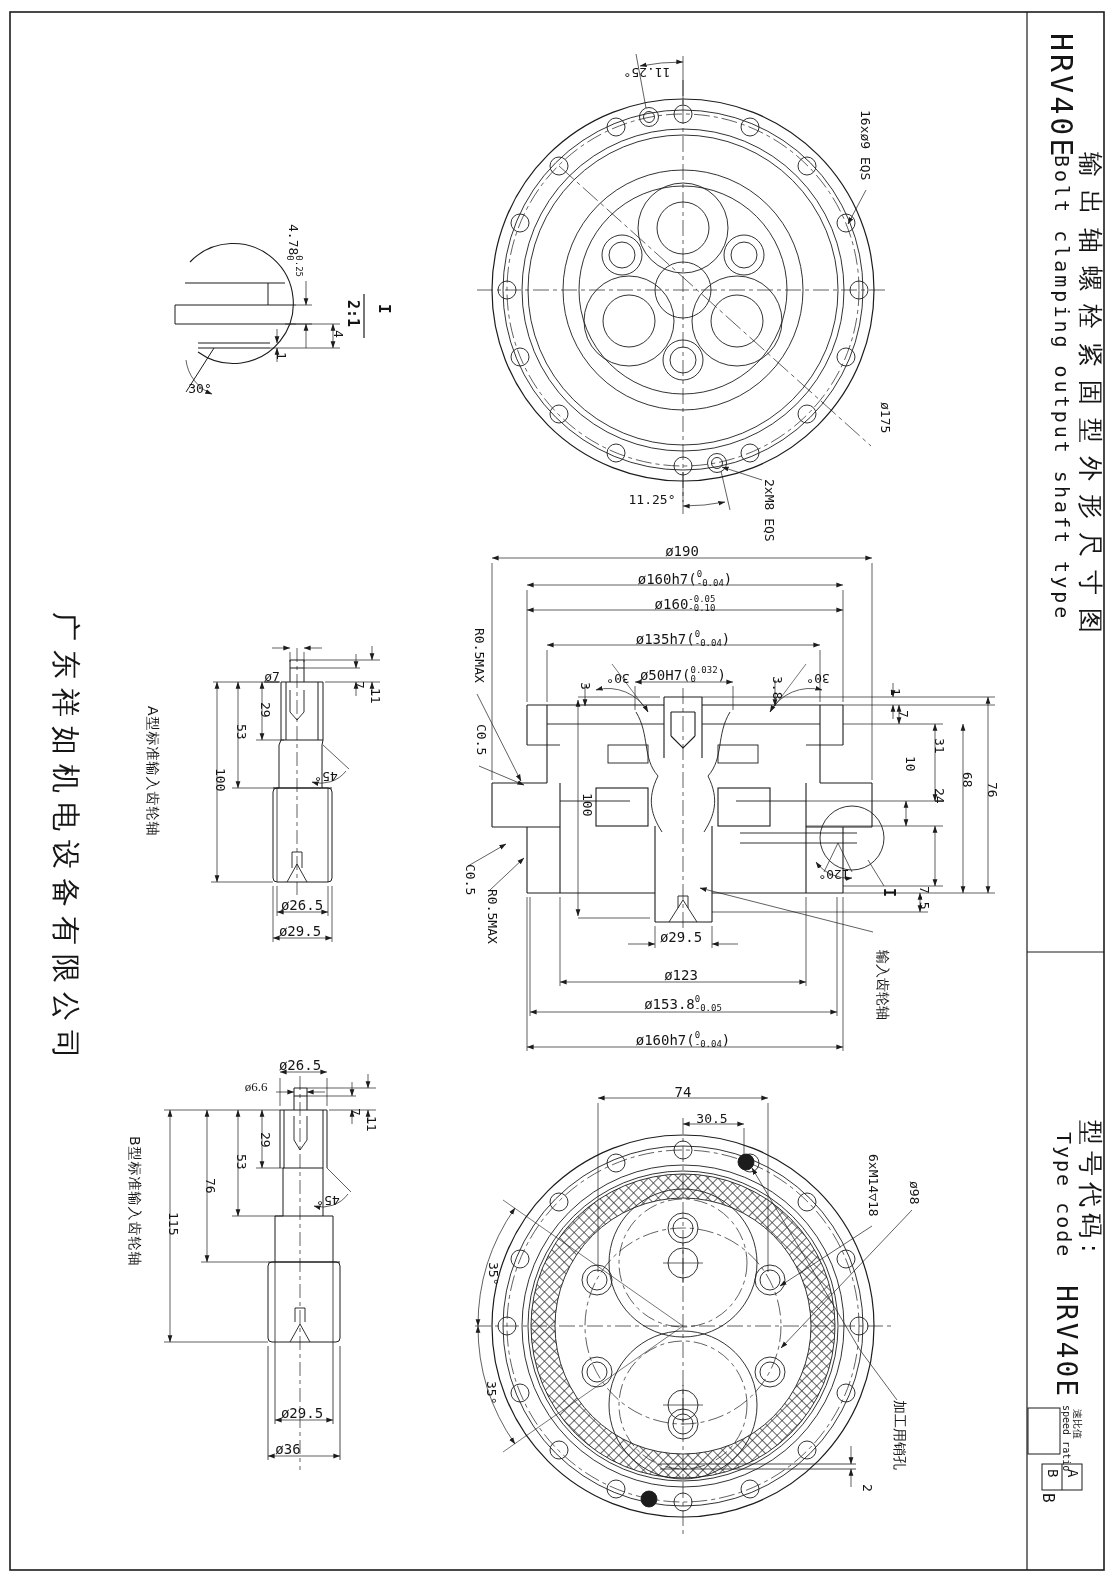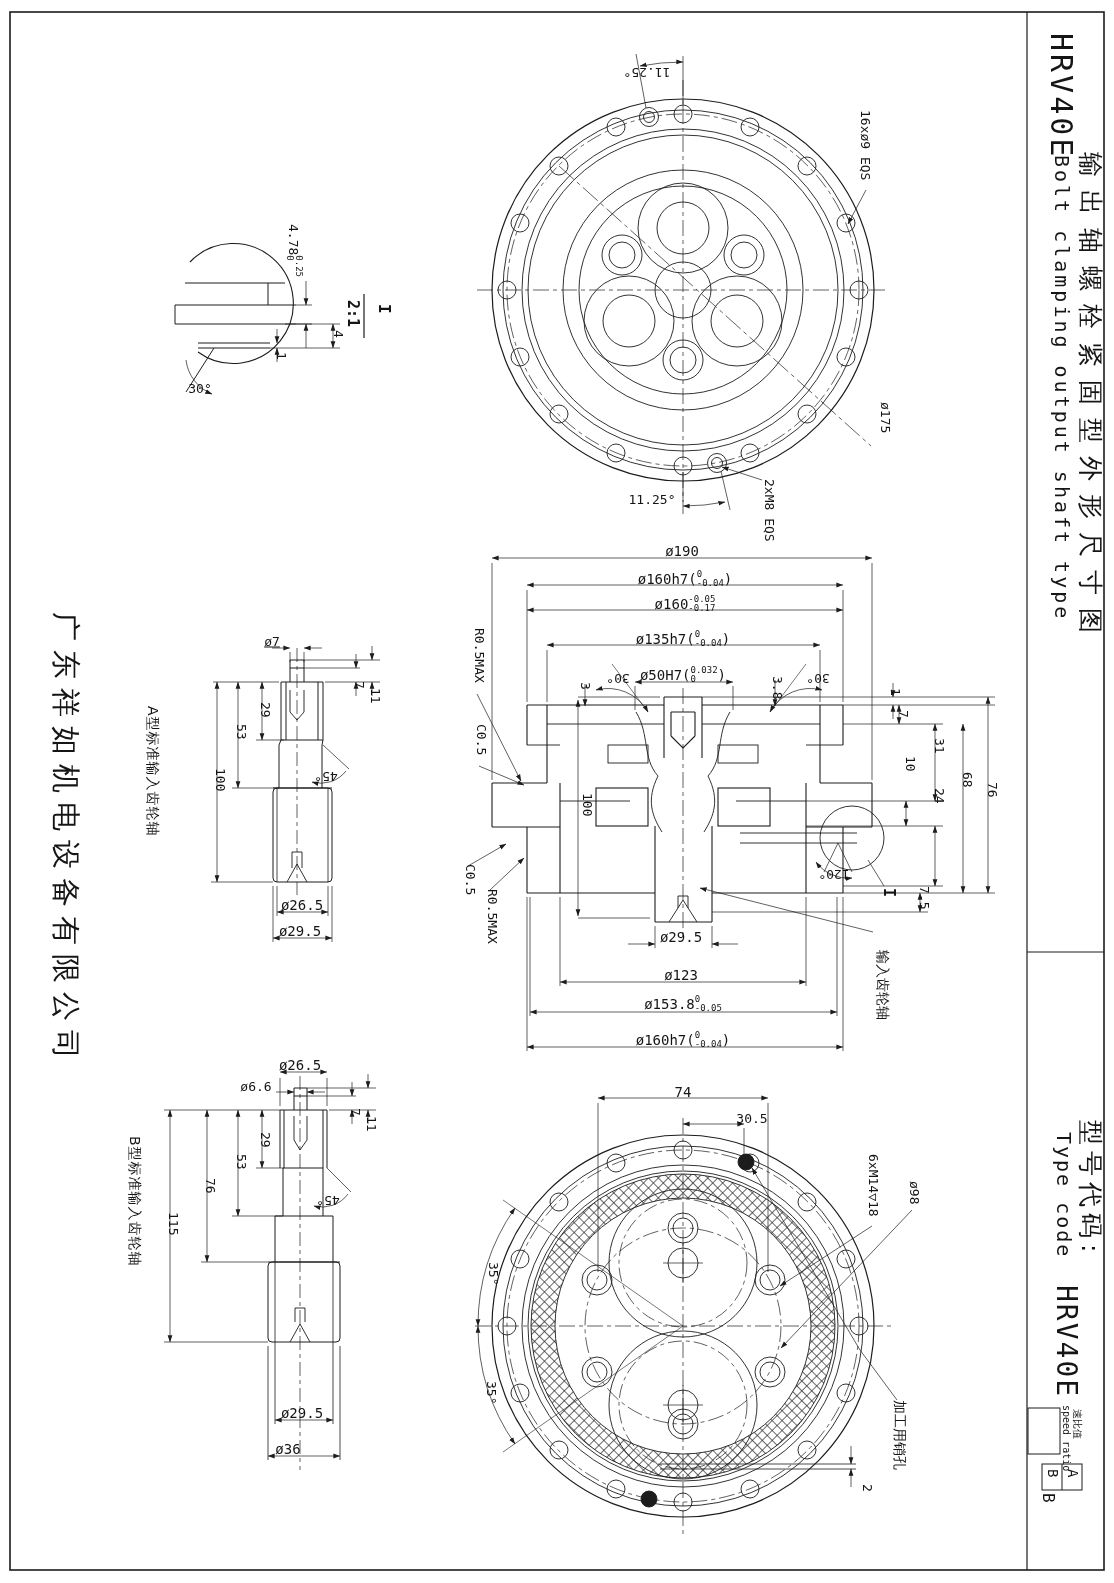--- a/index.html
+++ b/index.html
@@ -388,21 +388,21 @@
       <span class="tol">
         <i>0</i>
         <i>-0.04</i>
       </span>
       <span>)</span>
     </span>
 <span class="lbl hc t14 row" style="left:685px;top:604px;">
       <span>ø160</span>
       <span class="tol">
         <i>-0.05</i>
-        <i>-0.17</i>
+        <i>-0.10</i>
       </span>
     </span>
 <span class="lbl hc t14 row" style="left:683px;top:639px;">
       <span>ø135h7(</span>
       <span class="tol">
         <i>0</i>
         <i>-0.04</i>
       </span>
       <span>)</span>
     </span>
@@ -446,45 +446,45 @@
 <span class="lbl hc t14 row" style="left:683px;top:1040px;">
       <span>ø160h7(</span>
       <span class="tol">
         <i>0</i>
         <i>-0.04</i>
       </span>
       <span>)</span>
     </span>
 
 <span class="lbl v t14 cjk" style="left:160px;top:706px;letter-spacing:1px;">A型标准输入齿轮轴</span>
-<span class="lbl hc t13" style="left:272px;top:641px;text-decoration:underline;">ø7</span>
+<span class="lbl hc t13" style="left:272px;top:676px;text-decoration:underline;">ø7</span>
 <span class="lbl v t13" style="left:366px;top:681px;">7</span>
 <span class="lbl v t13" style="left:382px;top:688px;">11</span>
 <span class="lbl v t13" style="left:272px;top:702px;">29</span>
 <span class="lbl v t13" style="left:248px;top:724px;">53</span>
 <span class="lbl v t13" style="left:227px;top:768px;">100</span>
 <span class="lbl r180 t13" style="left:326px;top:776px;">45°</span>
 <span class="lbl hc t14" style="left:302px;top:905px;">ø26.5</span>
 <span class="lbl hc t14" style="left:300px;top:931px;">ø29.5</span>
 
 <span class="lbl v t14 cjk" style="left:142px;top:1136px;letter-spacing:1px;">B型标准输入齿轮轴</span>
 <span class="lbl hc t14" style="left:300px;top:1065px;">ø26.5</span>
-<span class="lbl hc t13" style="left:256px;top:1086px;">ø6.6</span>
+<span class="lbl hc t13" style="left:256px;top:1086px;font-family:Liberation Serif, serif;">ø6.6</span>
 <span class="lbl v t13" style="left:362px;top:1108px;">7</span>
 <span class="lbl v t13" style="left:378px;top:1116px;">11</span>
 <span class="lbl v t13" style="left:272px;top:1132px;">29</span>
 <span class="lbl v t13" style="left:248px;top:1154px;">53</span>
 <span class="lbl v t13" style="left:217px;top:1178px;">76</span>
 <span class="lbl v t13" style="left:180px;top:1212px;">115</span>
 <span class="lbl r180 t13" style="left:328px;top:1200px;">45°</span>
 <span class="lbl hc t14" style="left:302px;top:1413px;">ø29.5</span>
 <span class="lbl hc t14" style="left:288px;top:1449px;">ø36</span>
 
 <span class="lbl hc t14" style="left:683px;top:1092px;">74</span>
-<span class="lbl hc t13" style="left:712px;top:1118px;margin-left:40px;">30.5</span>
+<span class="lbl hc t13" style="left:712px;top:1118px;">30.5</span>
 <span class="lbl v t13" style="left:880px;top:1154px;">6xM14▽18</span>
 <span class="lbl v t13" style="left:921px;top:1181px;">ø98</span>
 <span class="lbl v t13" style="left:500px;top:1262px;">35°</span>
 <span class="lbl v t13" style="left:498px;top:1381px;">35°</span>
 <span class="lbl v t14 cjk" style="left:907px;top:1400px;">加工用销孔</span>
 <span class="lbl v t13" style="left:874px;top:1484px;">2</span>
 
 </div>
 
 </body></html>

